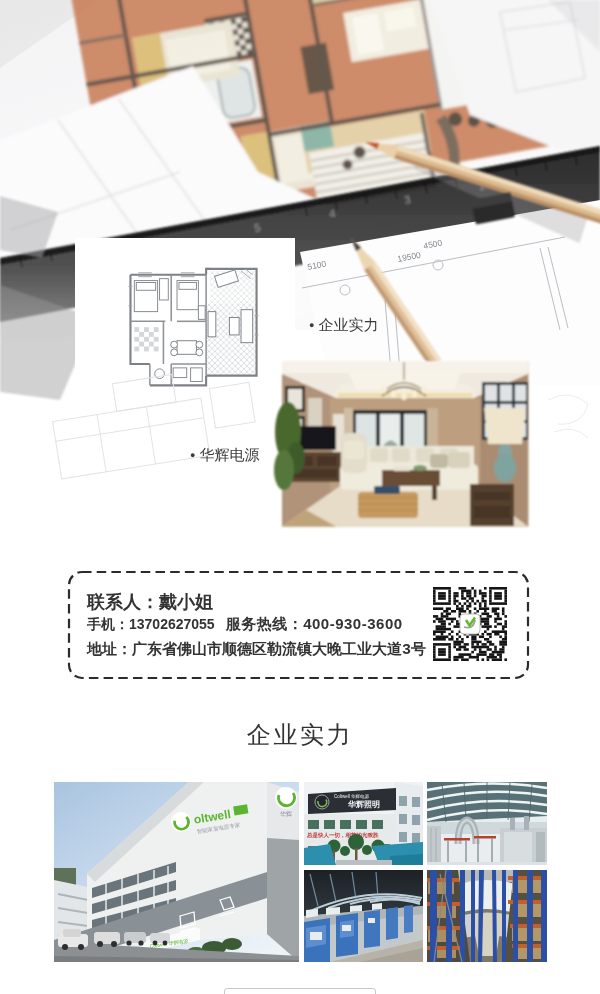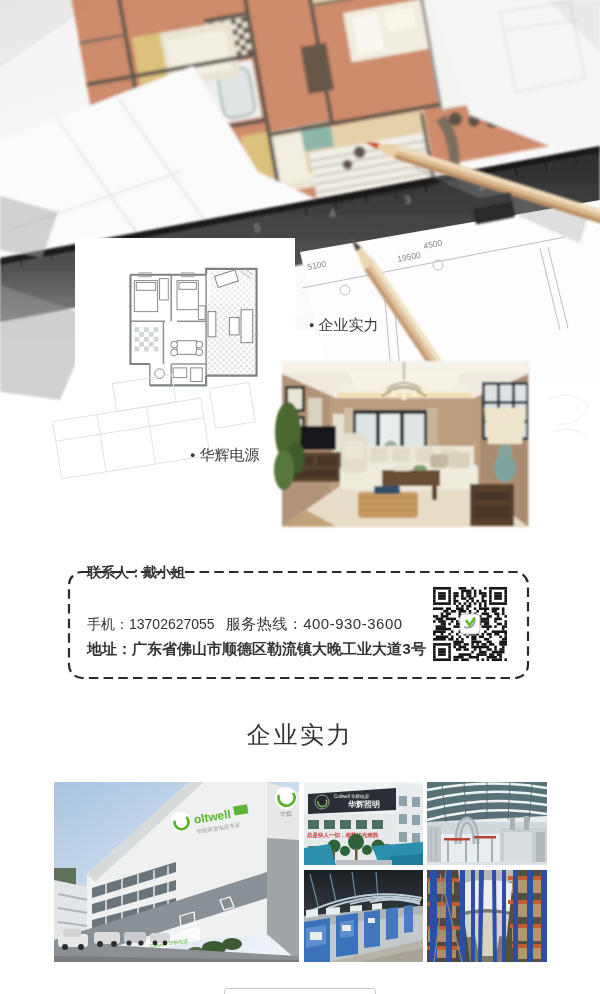--- a/index.html
+++ b/index.html
@@ -464,23 +464,23 @@
 <div class="abs" style="left:190px;top:446px;width:140px;font-size:15px;color:#3a3a3a;">
   <span style="font-size:9px;vertical-align:2px;">●</span><span style="font-size:15px;"> 华辉电源</span>
 </div>
 
 <div class="abs" style="left:66px;top:569px;width:465px;height:112px;">
 <svg width="465" height="112" viewBox="0 0 465 112" xmlns="http://www.w3.org/2000/svg">
 <rect x="3" y="3" width="459" height="106" rx="13" fill="none" stroke="#2b2b2b" stroke-width="2.2" stroke-dasharray="9.5,5.2"></rect>
 </svg>
 </div>
 
-<div class="abs" style="left:87px;top:564px;font-size:14px;font-weight:bold;color:#333;">联系人：戴小姐</div>
-
-<div class="abs" style="left:87px;top:615px;font-size:14px;font-weight:normal;color:#333;text-align:center;">手机：13702627055<span style="display:inline-block;width:11px;"></span><span style="font-size:15px;letter-spacing:0.5px;">服务热线：400-930-3600</span></div>
+<div class="abs" style="left:87px;top:590px;font-size:18px;font-weight:bold;color:#333;">联系人：戴小姐</div>
+
+<div class="abs" style="left:87px;top:615px;font-size:14px;font-weight:bold;color:#333;text-align:center;">手机：13702627055<span style="display:inline-block;width:11px;"></span><span style="font-size:15px;letter-spacing:0.5px;">服务热线：400-930-3600</span></div>
 
 <div class="abs" style="left:87px;top:640px;font-size:15px;font-weight:bold;color:#333;font-family:Liberation Mono, monospace;">地址：广东省佛山市顺德区勒流镇大晚工业大道3号</div>
 
 <div class="abs" style="left:433px;top:587px;width:74px;height:74px;">
 <svg width="74" height="74" viewBox="0 0 74 74" xmlns="http://www.w3.org/2000/svg">
   <rect width="74" height="74" fill="#fff"></rect>
   <g fill="#151515">
         <rect x="0.0" y="0.0" width="17.9" height="2.6"></rect>
         <rect x="25.5" y="0.0" width="7.7" height="2.6"></rect>
         <rect x="38.3" y="0.0" width="2.6" height="2.6"></rect>

